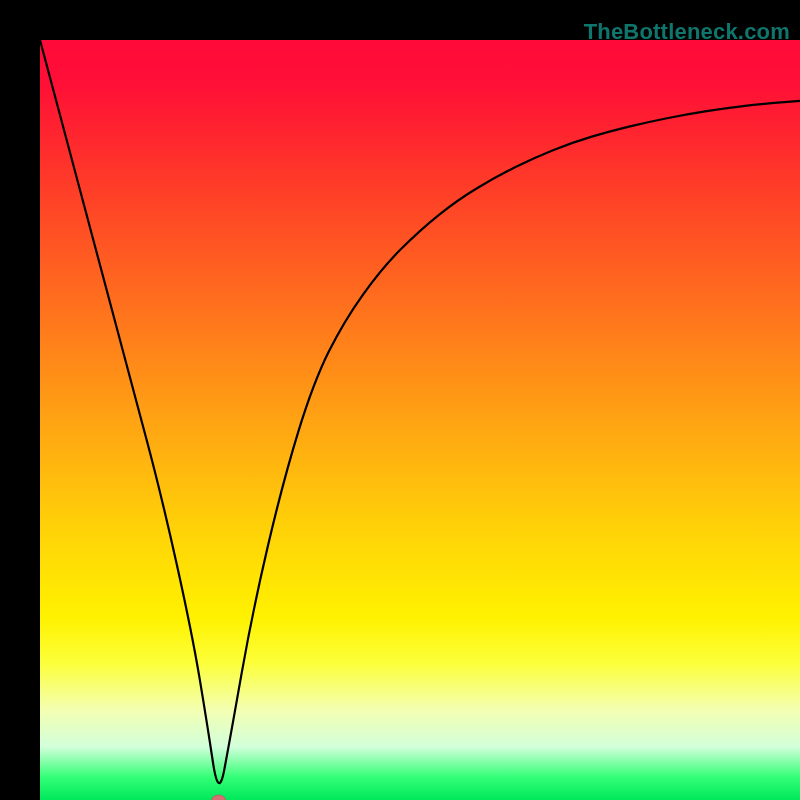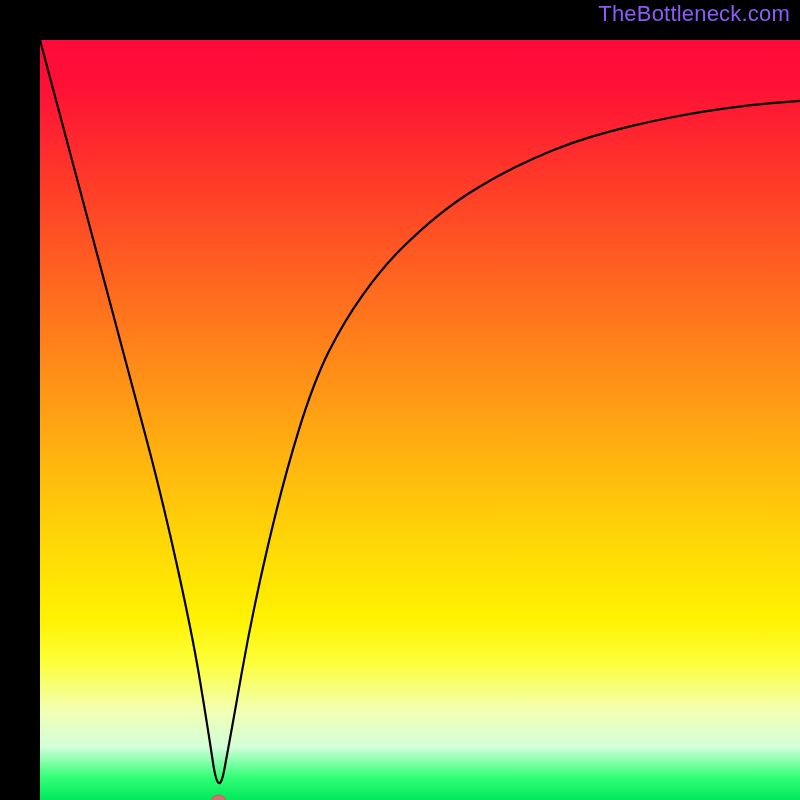--- a/index.html
+++ b/index.html
@@ -51,25 +51,25 @@
   }
   .curve-svg {
     position: absolute;
     left: 0;
     top: 0;
     width: 760px;
     height: 760px;
   }
   .watermark {
     position: absolute;
-    top: 1px;
+    top: 19px;
     right: 10px;
-    color: #8b5cf6;
+    color: #0f766e;
     font-size: 22px;
-    font-weight: 400;
+    font-weight: 700;
     letter-spacing: 0.2px;
   }
 </style>
 </head>
 <body>
 
 <div class="frame">
   <div class="plot-area">
     <div class="gradient"></div>
     <svg class="curve-svg" viewBox="0 0 760 760" preserveAspectRatio="none">

